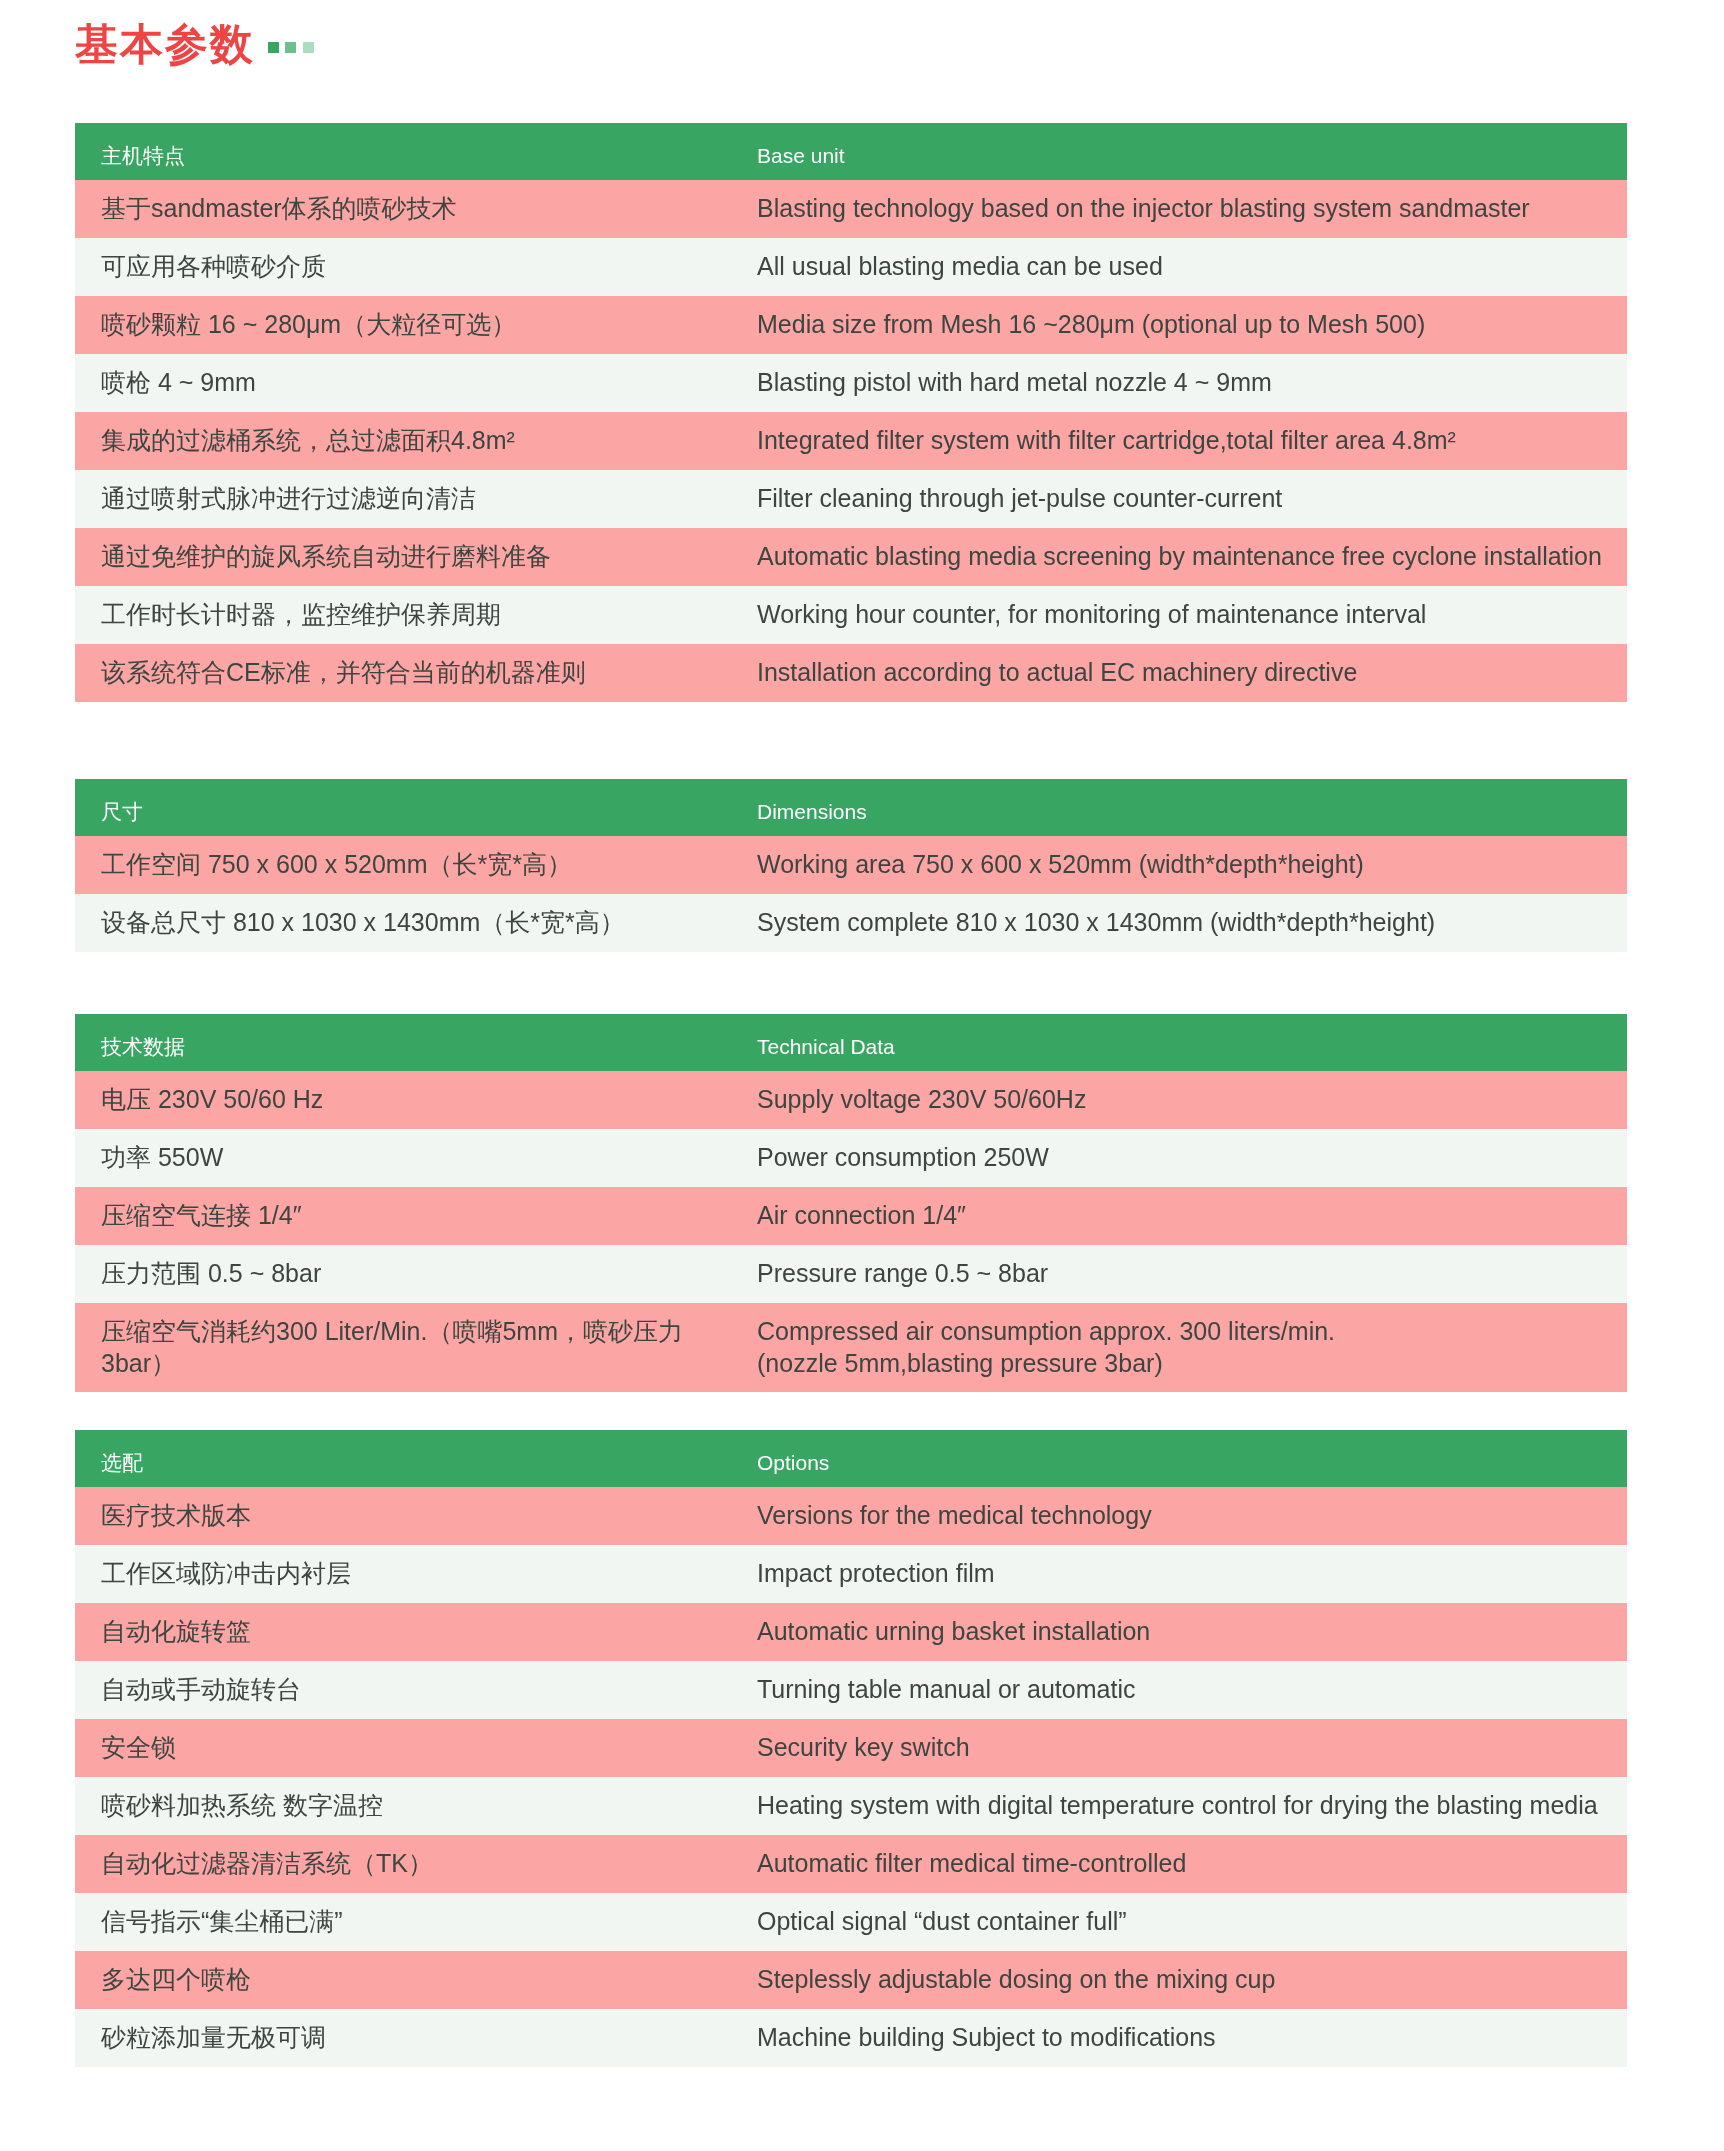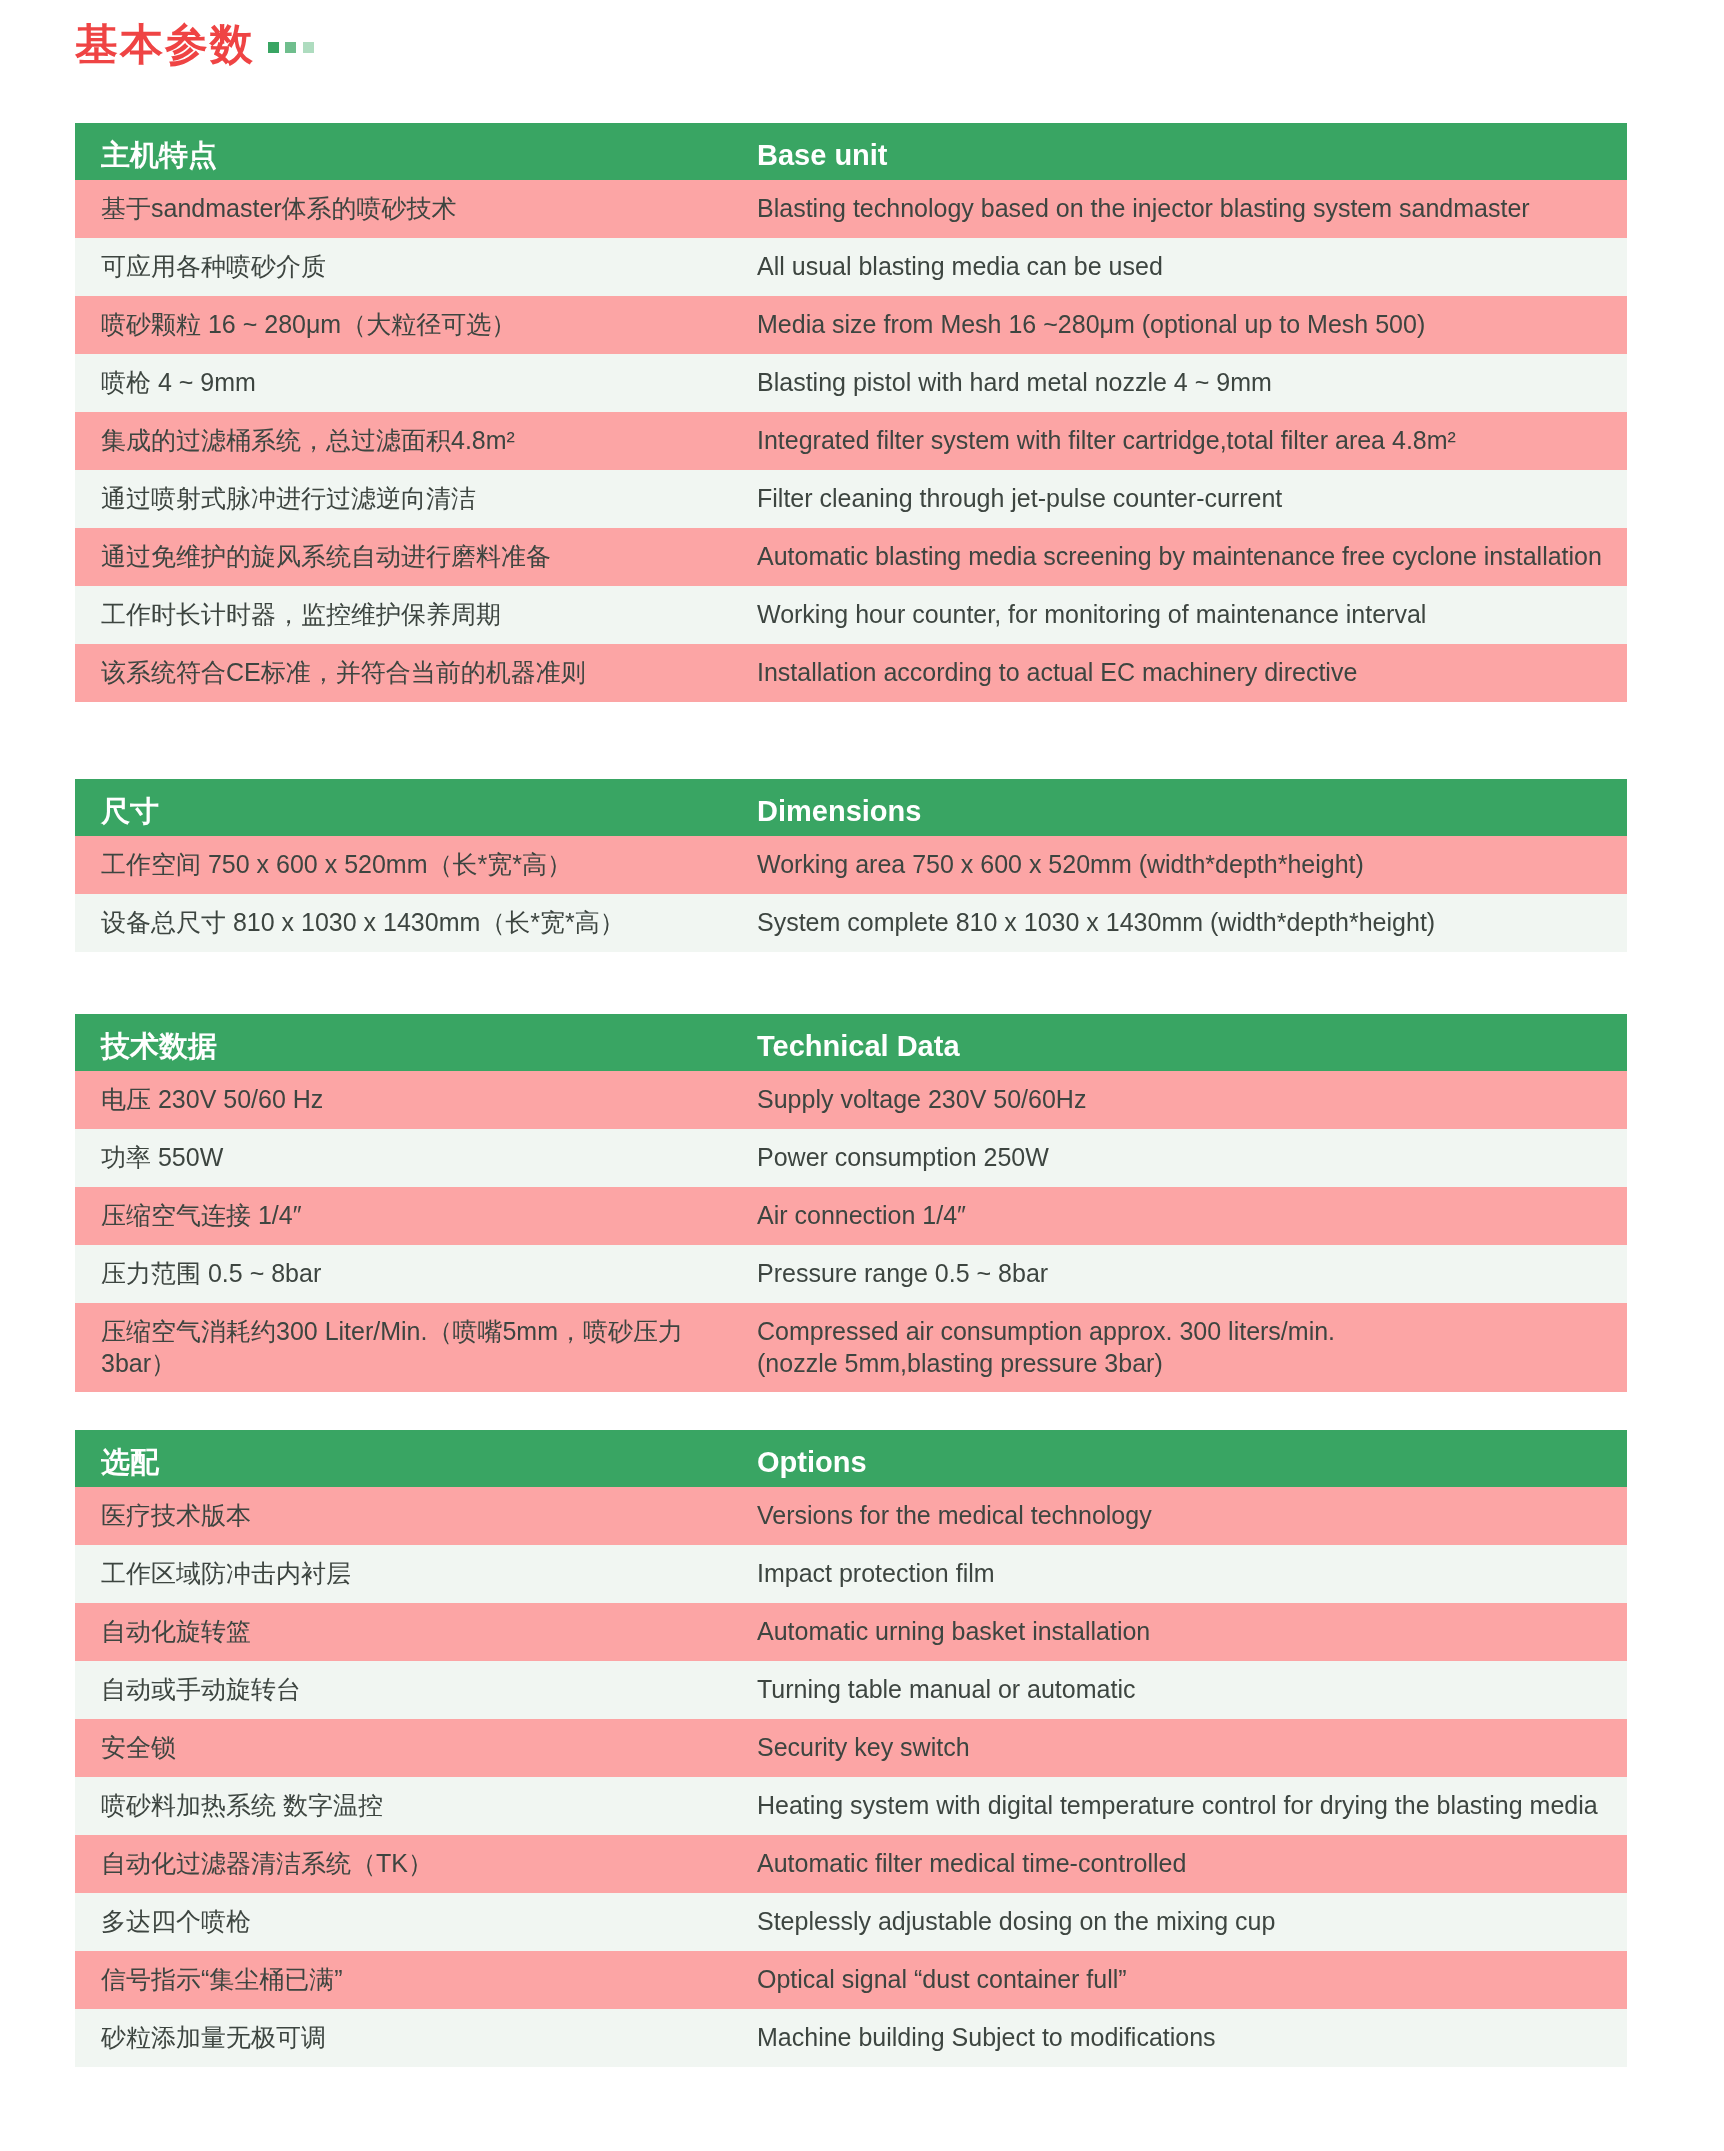--- a/index.html
+++ b/index.html
@@ -44,22 +44,22 @@
   .spec-table.t4 { margin-top: 38px; }
 
   .thead {
     display: flex;
     align-items: center;
     height: 57px;
     background: #39a563;
   }
   .thead .hcell {
     color: #ffffff;
-    font-size: 29px;
-    font-weight: bold;
+    font-size: 21px;
+    font-weight: normal;
     margin-top: 8px;
   }
   .hcell.zh { width: 682px; padding-left: 26px; }
   .hcell.en { flex: 1; }
 
   .row {
     display: flex;
     align-items: center;
     min-height: 58px;
     background: #fca5a5;
@@ -208,28 +208,28 @@
       </div>
       <div class="row">
         <div class="cell zh">喷砂料加热系统 数字温控</div>
         <div class="cell en">Heating system with digital temperature control for drying the blasting media</div>
       </div>
       <div class="row">
         <div class="cell zh">自动化过滤器清洁系统（TK）</div>
         <div class="cell en">Automatic filter medical time-controlled</div>
       </div>
       <div class="row">
+        <div class="cell zh">信号指示“集尘桶已满”</div>
+        <div class="cell en">Optical signal “dust container full”</div>
+      </div>
+      <div class="row">
         <div class="cell zh">多达四个喷枪</div>
         <div class="cell en">Steplessly adjustable dosing on the mixing cup</div>
       </div>
       <div class="row">
-        <div class="cell zh">信号指示“集尘桶已满”</div>
-        <div class="cell en">Optical signal “dust container full”</div>
-      </div>
-      <div class="row">
         <div class="cell zh">砂粒添加量无极可调</div>
         <div class="cell en">Machine building Subject to modifications</div>
       </div>
     </div>
   </div>
 
 </div>
 
 
 </body></html>

